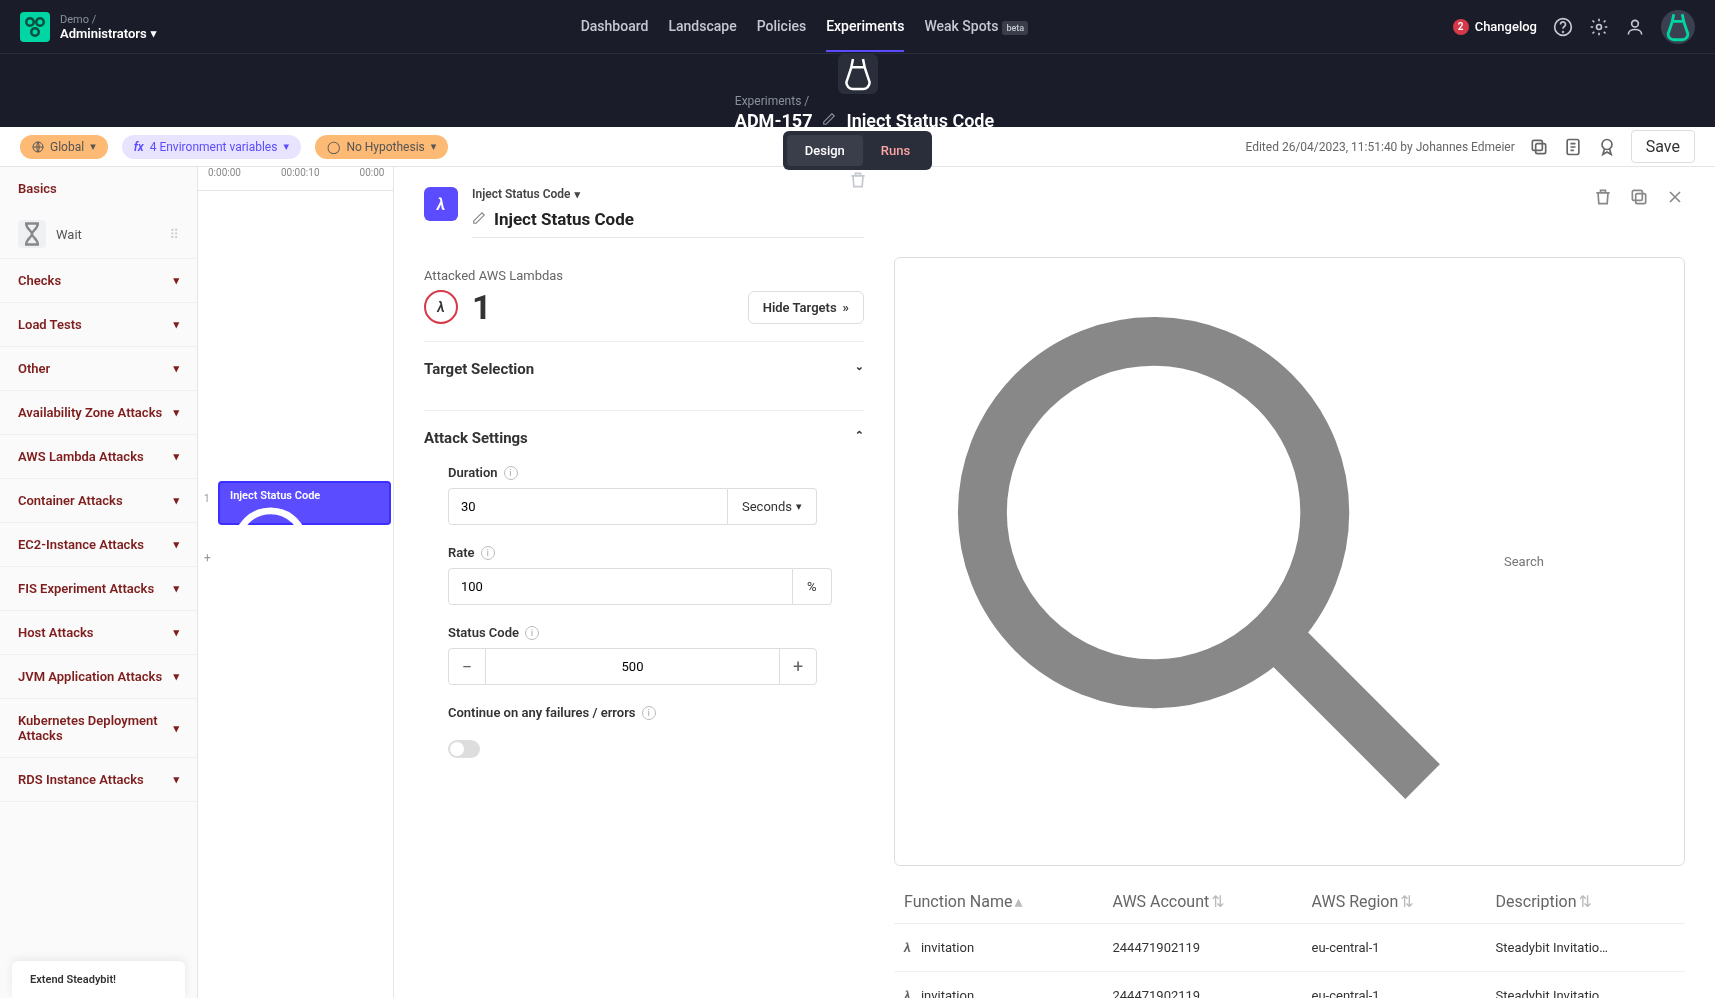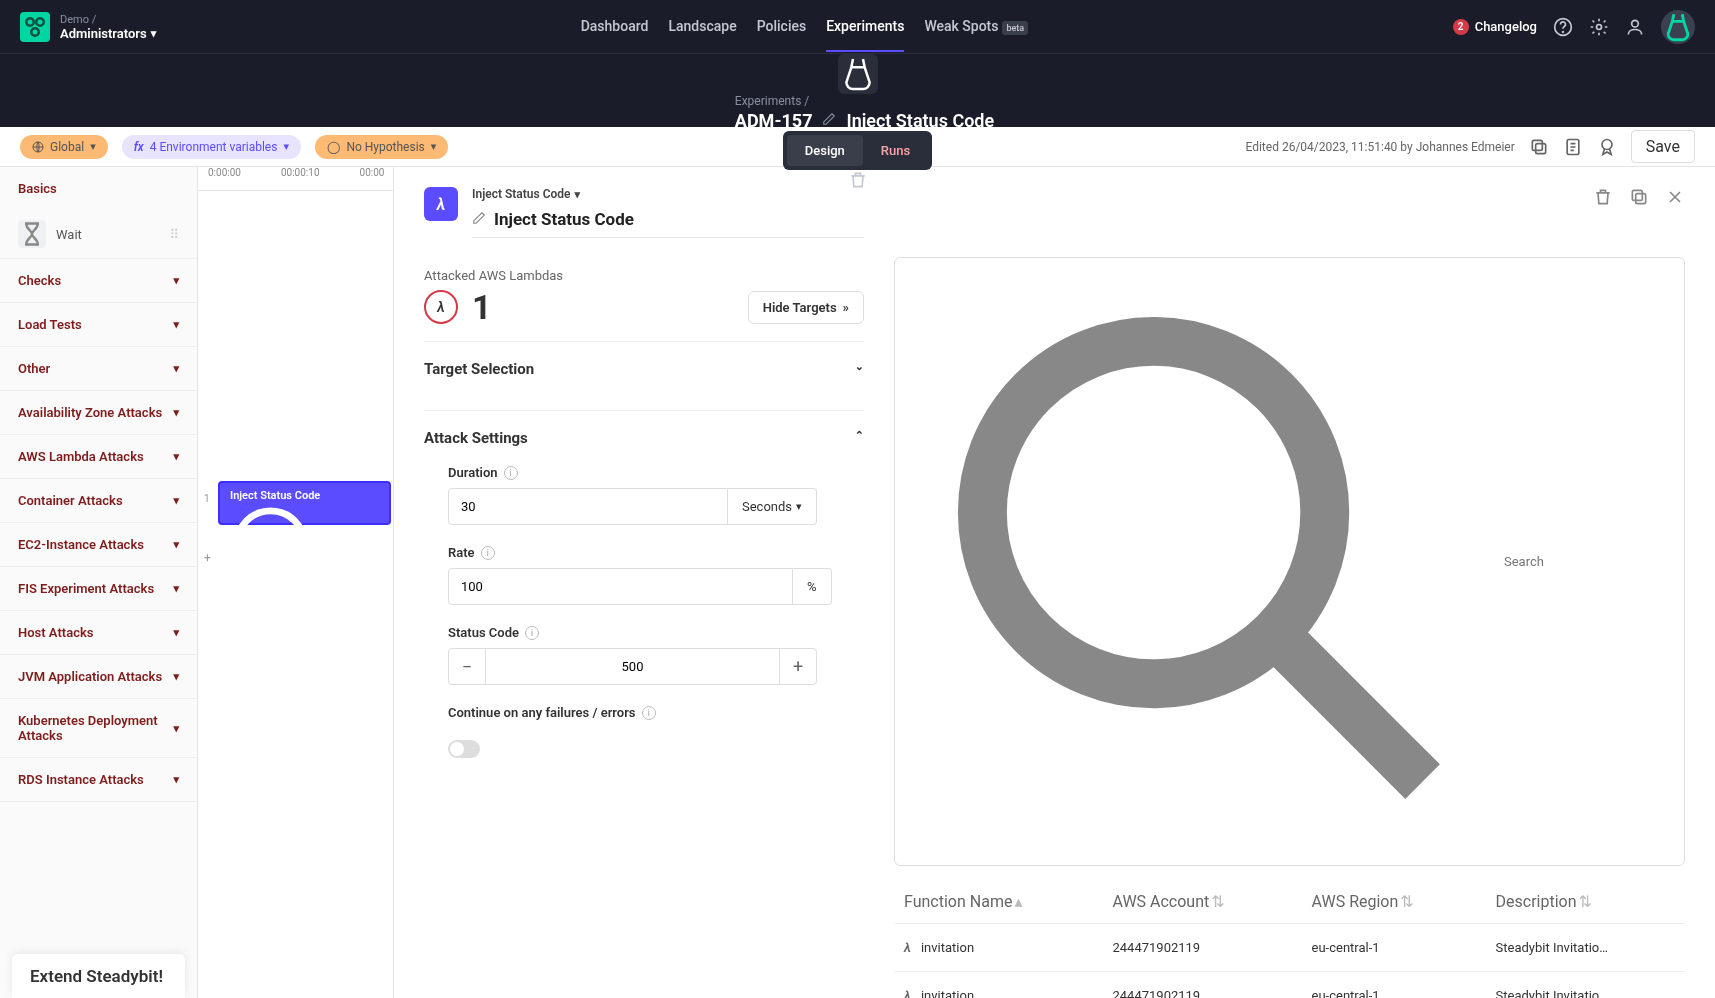--- a/index.html
+++ b/index.html
@@ -45,21 +45,21 @@
 .save-btn { padding: 6px 14px; border: 1px solid #ddd; border-radius: 4px; font-size: 16px; cursor: pointer; color: #333; background: #fff; }
 
 
 .main { display: flex; height: calc(998px - 53px - 74px - 40px); background: #fff; color: #333; }
 .sidebar { width: 198px; border-right: 1px solid #e5e5e5; overflow-y: auto; background: #fafafa; display: flex; flex-direction: column; }
 .sidebar-inner { flex: 1; }
 .sidebar-section { padding: 14px 18px; border-bottom: 1px solid #eee; font-size: 13px; font-weight: 600; color: #7f1d1d; display: flex; justify-content: space-between; align-items: center; cursor: pointer; }
 .sidebar-item { padding: 10px 18px; display: flex; align-items: center; gap: 10px; font-size: 13px; color: #555; cursor: grab; border-bottom: 1px solid #f0f0f0; }
 .wait-icon { width: 28px; height: 28px; background: #eef0f3; border-radius: 4px; display: flex; align-items: center; justify-content: center; }
 .drag-dots { margin-left: auto; color: #ccc; }
-.extend-badge { padding: 12px 18px; font-size: 17px; font-weight: 600; color: #333; background: #fff; border-radius: 6px 6px 0 0; box-shadow: 0 -2px 8px rgba(0,0,0,0.08); margin: 0 12px; }
+.extend-badge { padding: 12px 18px; font-size: 11px; font-weight: 600; color: #333; background: #fff; border-radius: 6px 6px 0 0; box-shadow: 0 -2px 8px rgba(0,0,0,0.08); margin: 0 12px; }
 
 .timeline { width: 196px; border-right: 1px solid #e5e5e5; position: relative; }
 .timeline-ruler { height: 24px; border-bottom: 1px solid #e5e5e5; display: flex; font-size: 10px; color: #888; padding-left: 10px; }
 .timeline-ruler span { margin-right: 40px; }
 .timeline-body { position: relative; height: calc(100% - 24px); }
 .timeline-track { position: absolute; left: 20px; right: 2px; height: 44px; background: #5b4cff; color: #fff; border-radius: 4px; padding: 6px 10px; top: 290px; cursor: pointer; border: 2px solid #3d2fff; }
 .track-title { font-size: 11px; font-weight: 600; }
 .track-meta { font-size: 10px; display: flex; align-items: center; gap: 6px; margin-top: 2px; }
 .track-num { position: absolute; left: 6px; top: 302px; font-size: 10px; color: #999; }
 .track-plus { position: absolute; left: 6px; top: 360px; font-size: 12px; color: #999; cursor: pointer; }

